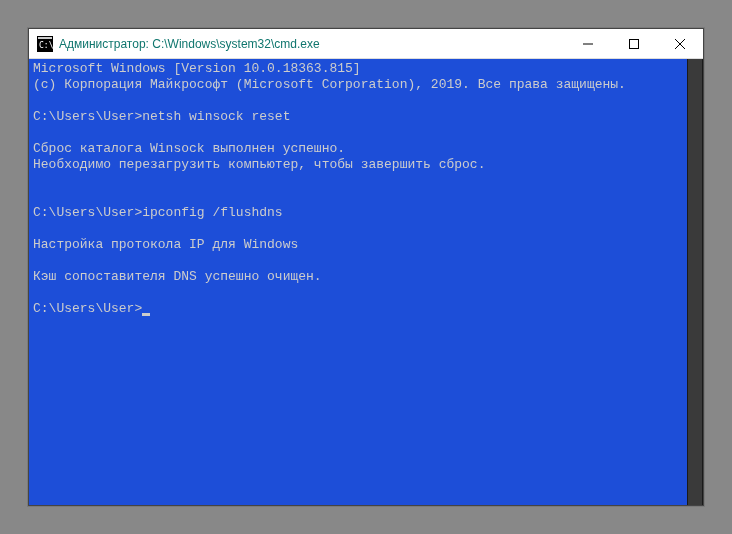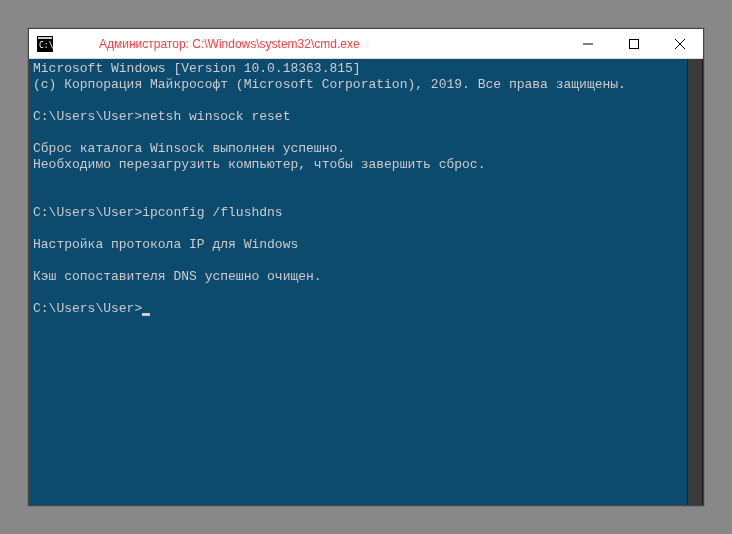--- a/index.html
+++ b/index.html
@@ -34,25 +34,24 @@
       width: 16px;
       height: 16px;
       margin: 0 6px 0 8px;
       display: flex;
       align-items: center;
       justify-content: center;
     }
     .titlebar-icon svg { display: block; }
     .titlebar-title {
       font-size: 12px;
-      color: #ef4444;
+      color: #0f766e;
       flex: 1;
       white-space: nowrap;
       overflow: hidden;
-      margin-left: 40px;
     }
     .titlebar-controls {
       display: flex;
       height: 100%;
     }
     .titlebar-btn {
       width: 46px;
       height: 100%;
       display: flex;
       align-items: center;
@@ -63,21 +62,21 @@
     }
     .titlebar-btn svg { width: 10px; height: 10px; }
     .terminal-wrap {
       flex: 1;
       display: flex;
       background: #0c0c0c;
       position: relative;
     }
     .terminal {
       flex: 1;
-      background: #0c4a6e;
+      background: #1d4ed8;
       color: #cccccc;
       font-family: Consolas, "Courier New", monospace;
       font-size: 13px;
       line-height: 16px;
       padding: 2px 4px;
       white-space: pre-wrap;
       word-break: break-all;
       overflow: hidden;
     }
     .scrollbar {

